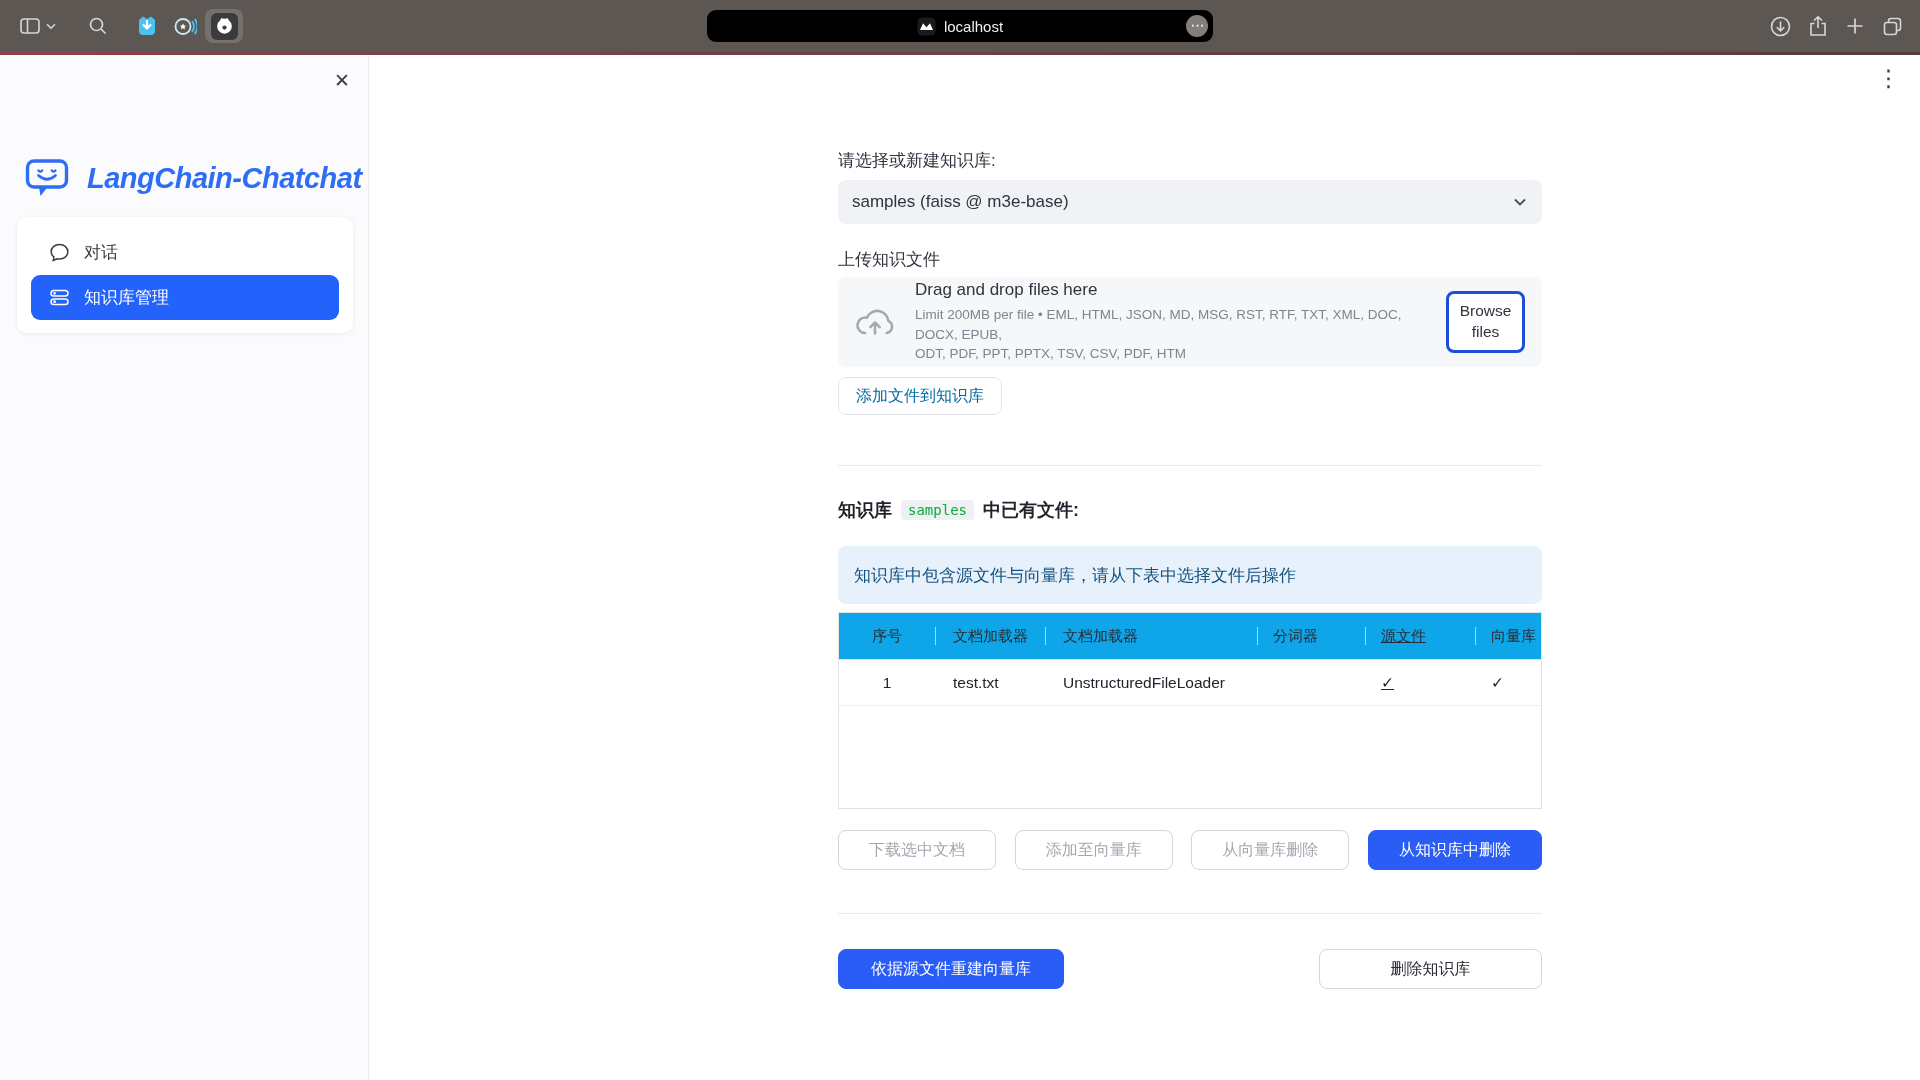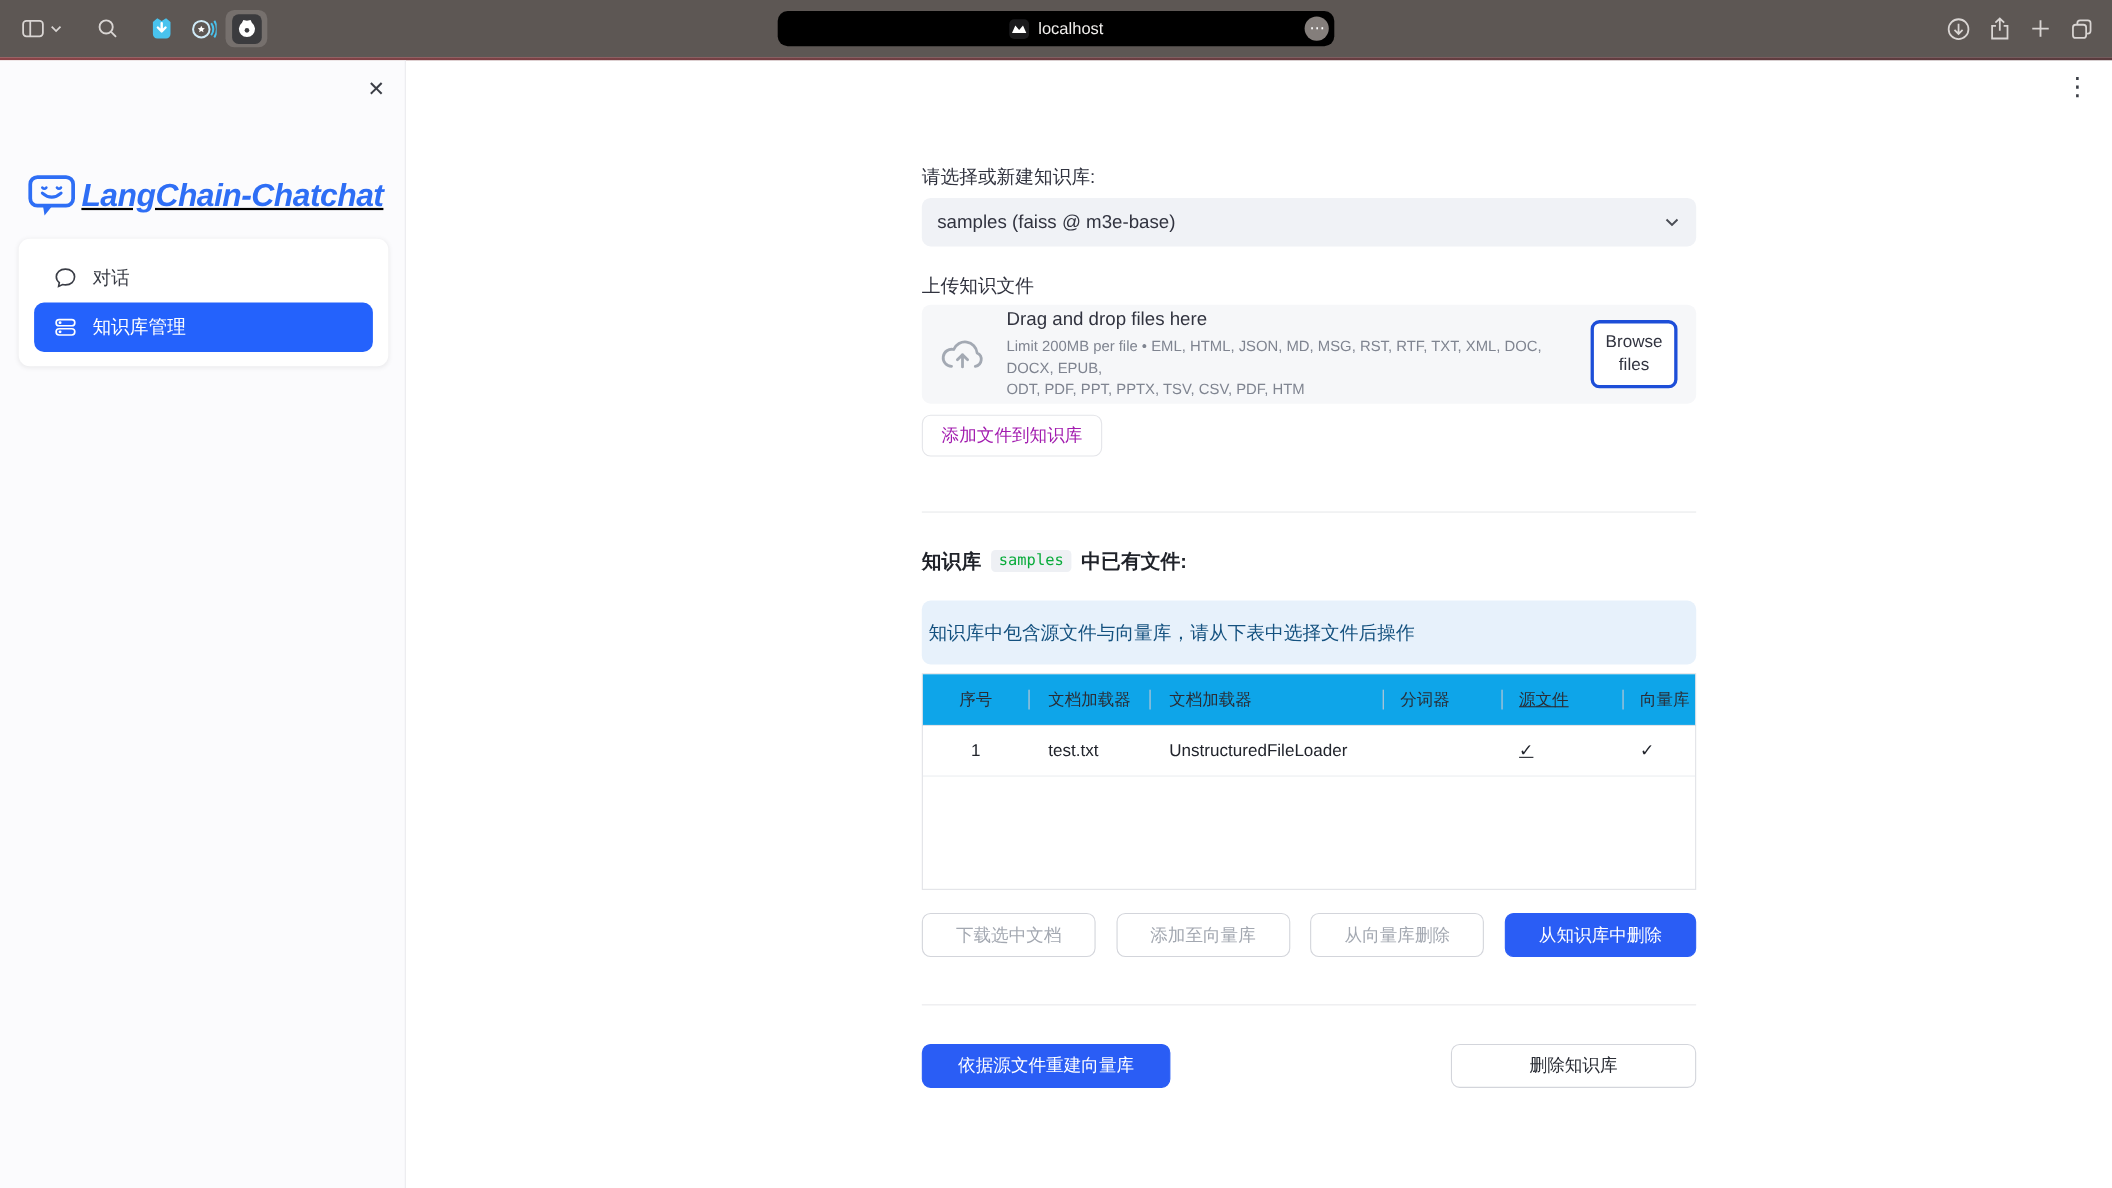--- a/index.html
+++ b/index.html
@@ -30,21 +30,21 @@
 
   
   .page { position:absolute; left:0; top:55px; width:1920px; height:1025px; background:#fff; }
   .overflow-menu { position:absolute; right:16px; top:8px; font-size:23px; color:#3b3e46;
     line-height:1; padding:4px; cursor:pointer; }
 
   
   .sidebar { position:absolute; left:0; top:0; width:369px; height:1025px;
     background:#fbfbfd; border-right:1px solid #ececef; }
   .close-x { position:absolute; top:14px; right:18px; font-size:19px; color:#3b3e46; cursor:pointer; }
-  .logo { position:absolute; left:25px; top:102px; display:flex; align-items:center; gap:4px;text-decoration:underline; }
+  .logo { position:absolute; left:25px; top:102px; display:flex; align-items:center; gap:17px; }
   .logo-text { font-size:29px; font-weight:700; font-style:italic; color:#2e6ef5; letter-spacing:-0.5px; white-space:nowrap; }
   .menu-card { position:absolute; left:17px; top:162px; width:336px; background:#fff;
     border-radius:10px; box-shadow:0 1px 5px rgba(0,0,0,.07); padding:13px 14px; }
   .menu-item { height:45px; display:flex; align-items:center; gap:14px; padding:0 18px;
     border-radius:9px; font-size:17px; color:#3a3d46; cursor:pointer; }
   .menu-item.active { background:#2462fc; color:#fff; font-weight:500; }
 
   
   .content { position:absolute; left:790px; top:0; width:704px;margin-left:48px; }
   .field-label { margin-top:94px; font-size:17px; color:#31333f; }
@@ -57,31 +57,31 @@
     display:flex; align-items:center; padding:0 17px; }
   .dz-text { margin-left:20px; }
   .dz-title { font-size:17px; color:#31333f; }
   .dz-limits { margin-top:5px; font-size:13.5px; color:#7f8490; line-height:1.45; }
   .browse-btn { margin-left:auto; width:84px; min-height:56px; background:#fff;
     border:3px solid #1d4ed8; border-radius:8px; font-size:15.5px; color:#31333f;
     text-align:center; padding:7px 8px; line-height:1.35; cursor:pointer;
     font-family:inherit; }
   .btn { border:1px solid #d3d5db; background:#fff; border-radius:8px; height:40px;
     font-size:16px; font-family:inherit; cursor:pointer; }
-  .btn.disabled { color:#a21caf; border-color:#e4e5e9; }
+  .btn.disabled { color:#0369a1; border-color:#e4e5e9; }
   .btn.dim { color:#a3a8b1; }
   .btn.primary { background:#2a5df5; border-color:#2a5df5; color:#fff; }
   .add-btn { margin-top:10px; padding:0 17px; height:38px; }
   .divider { margin-top:50px; height:1px; background:#e8e9ec; }
   .files-heading { margin-top:32px; font-size:18px; font-weight:700; color:#1f2229;
     display:flex; align-items:center; gap:9px; }
   .kb-code { font-family:"DejaVu Sans Mono", monospace; font-size:14px; font-weight:400;
     color:#09ab3b; background:#eef0f4; border-radius:4px; padding:2px 7px; }
   .info-box { margin-top:24px; height:58px; background:#e7f1fb; border-radius:8px;
-    display:flex; align-items:center; padding:0 6px; font-size:17px; color:#14517f; }
+    display:flex; align-items:center; padding:0 16px; font-size:17px; color:#14517f; }
 
   
   .grid { margin-top:8px; height:197px; border:1px solid #e2e3e7; background:#fff; }
   .grid-header { display:flex; height:47px; background:#0ea5e9; border-bottom:1px solid #e2e3e7; }
   .gh-cell { display:flex; align-items:center; font-size:15px; color:#2a2d35;
     position:relative; padding-left:16px; }
   .gh-cell:not(:first-child)::before { content:""; position:absolute; left:0; top:14px;
     bottom:14px; width:1px; background:#c9cbd3; }
   .grid-row { display:flex; height:46px; border-bottom:1px solid #eceef1; }
   .gr-cell { display:flex; align-items:center; font-size:15.5px; color:#21242c; padding-left:16px; }

